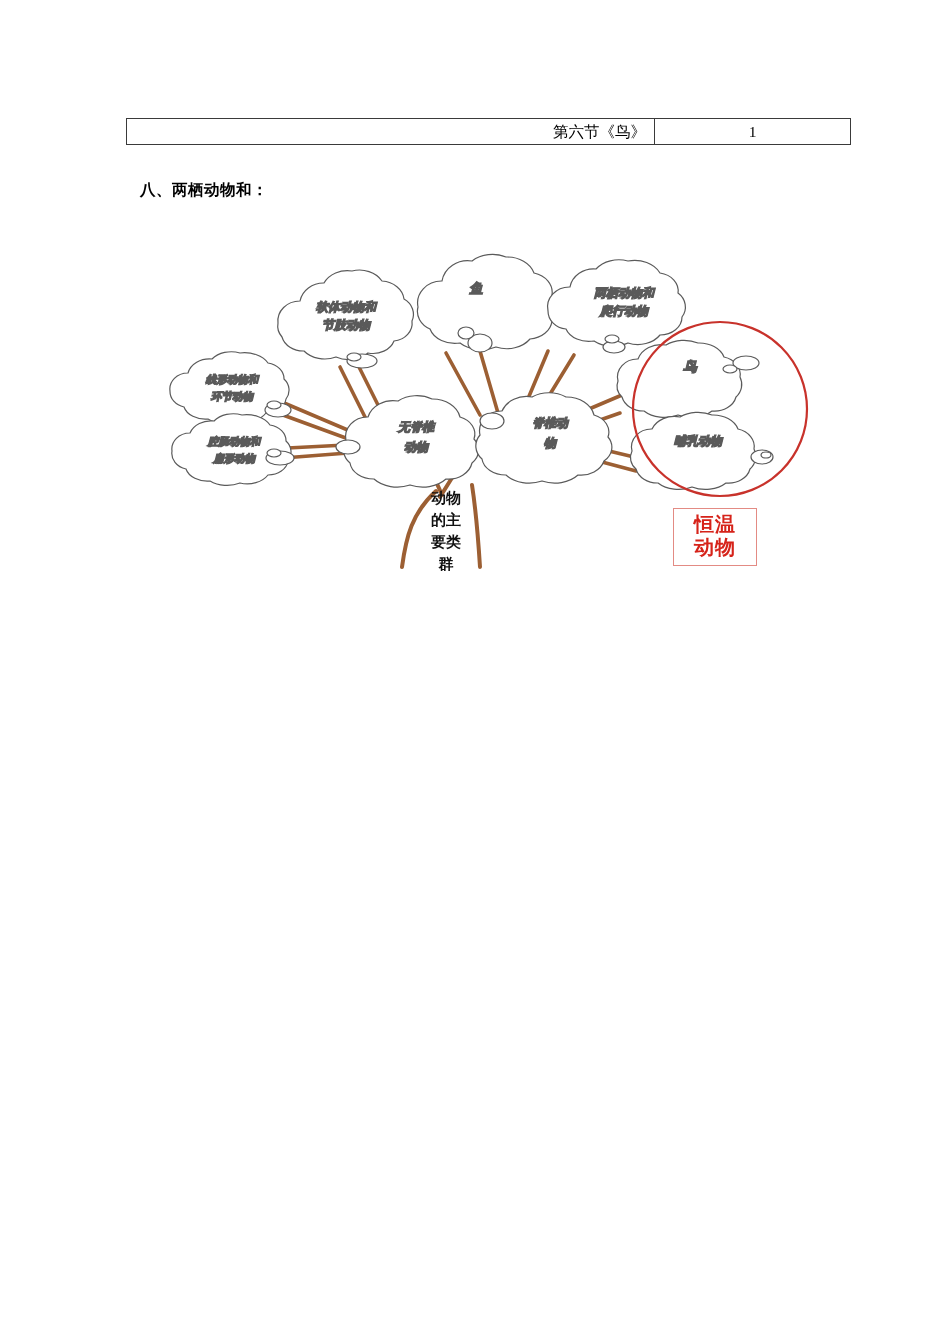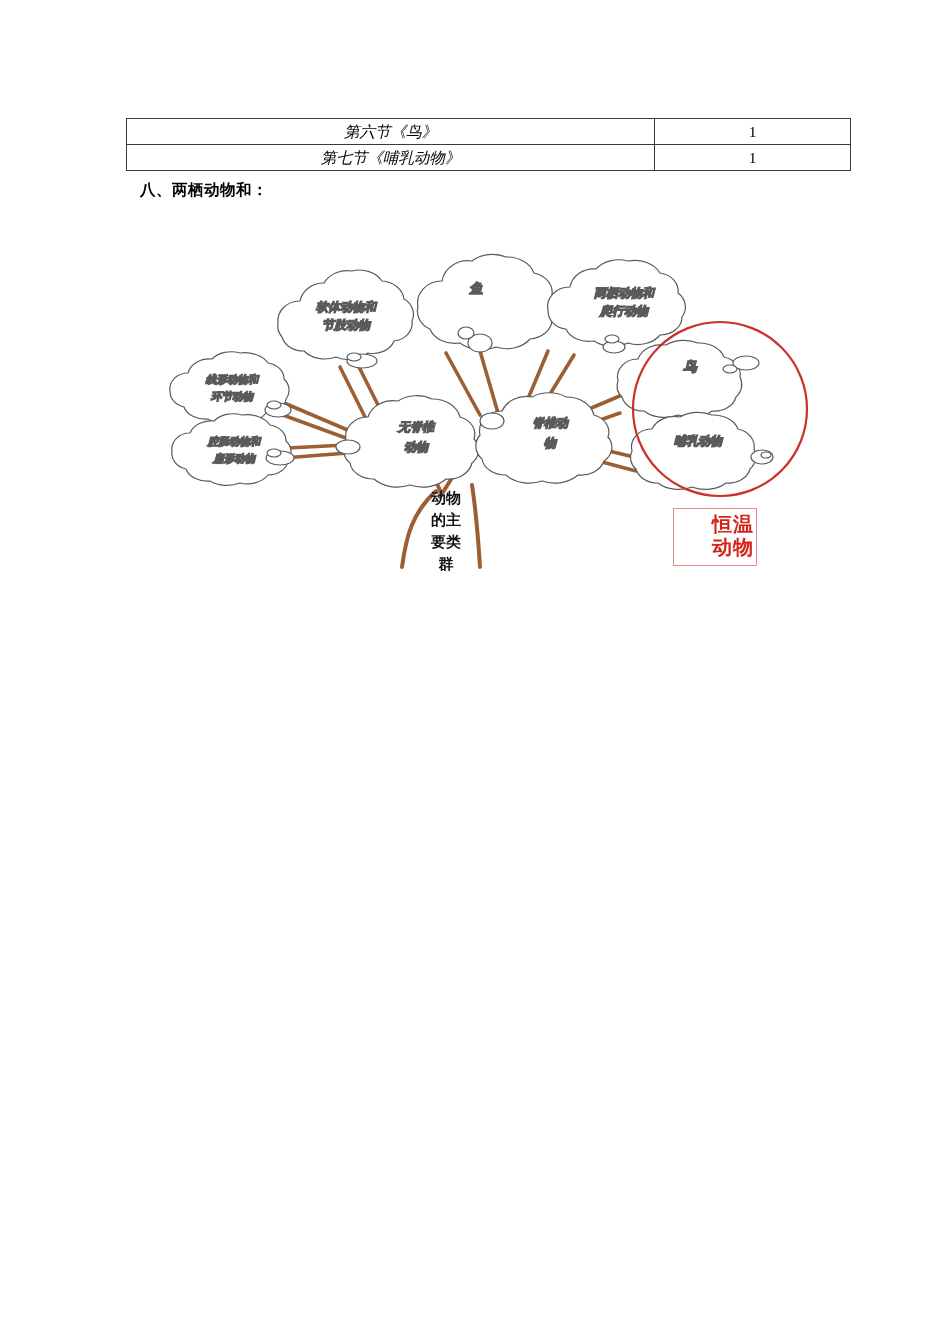--- a/index.html
+++ b/index.html
@@ -27,21 +27,21 @@
   }
   #lesson-table td {
     border: 1px solid #3a3a3a;
     height: 25px;
     font-size: 15.5px;
     line-height: 25px;
     padding: 0 8px;
     font-family: "Liberation Serif", "DejaVu Serif", serif;
     white-space: nowrap;
   }
-  #lesson-table td.c-name { width: 511px; text-align: center; font-style: italic; }
+  #lesson-table td.c-name { width: 511px; text-align: right; }
   #lesson-table td.c-hours { width: 179px; text-align: center; }
 
   
   #section-heading {
     position: absolute;
     left: 140px;
     top: 180px;
     font-size: 15.5px;
     font-weight: bold;
     letter-spacing: .5px;
@@ -90,34 +90,29 @@
     text-align: center;
   }
   #warm-blooded-box .wb-line {
     display: block;
     font-family: "Liberation Sans", "DejaVu Sans", sans-serif;
     font-weight: bold;
     font-size: 20px;
     line-height: 23px;
     color: #d6231a;
     letter-spacing: 1px;
-    text-align: right;
   }
 </style>
 </head>
 <body>
 
 <table id="lesson-table">
   <tbody>
     <tr>
       <td class="c-name">第六节《鸟》</td>
-      <td class="c-hours">1</td>
-    </tr>
-    <tr>
-      <td class="c-name">第七节《哺乳动物》</td>
       <td class="c-hours">1</td>
     </tr>
   </tbody>
 </table>
 
 <div id="section-heading">八、两栖动物和：</div>
 
 <div id="knowledge-tree">
 <svg id="tree-svg" viewBox="0 0 680 360" xmlns="http://www.w3.org/2000/svg">
   <defs>

